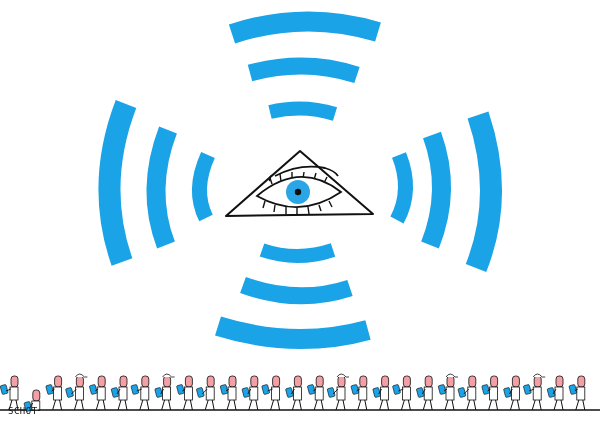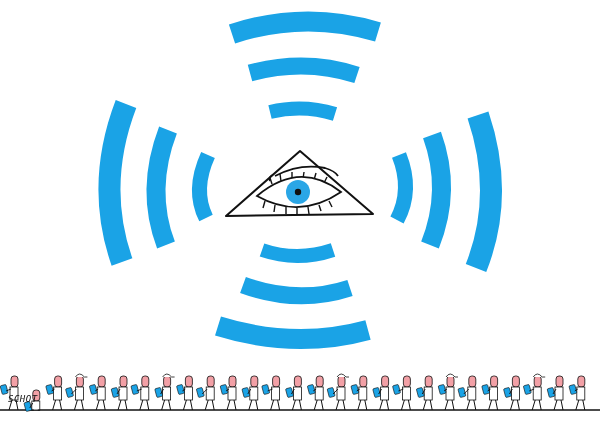--- a/index.html
+++ b/index.html
@@ -1,18 +1,18 @@
 <!DOCTYPE html>
 <html><head>
 <meta charset="utf-8">
 <style>
   html, body { margin: 0; padding: 0; background: #ffffff; }
   body { width: 600px; height: 431px; position: relative; overflow: hidden; font-family: "DejaVu Sans", sans-serif; }
   #art { position: absolute; left: 0; top: 0; width: 600px; height: 431px; }
-  .signature { position: absolute; left: 8px; top: 394px; font-family: "DejaVu Sans Mono", monospace; font-size: 9px; letter-spacing: 0.5px; color: #111; font-style: italic; }
+  .signature { position: absolute; left: 8px; top: 406px; font-family: "DejaVu Sans Mono", monospace; font-size: 9px; letter-spacing: 0.5px; color: #111; }
 </style>
 </head>
 <body>
 
 <svg id="art" viewBox="0 0 600 431" xmlns="http://www.w3.org/2000/svg">
   <g fill="none" stroke="#1aa3e6" stroke-linecap="butt">
 
     <path d="M 232 34 Q 305 10 378 32" stroke-width="20"></path>
     <path d="M 250 73 Q 305 58 357 75" stroke-width="17"></path>
     <path d="M 270 112 Q 303 104 335 114" stroke-width="14"></path>

